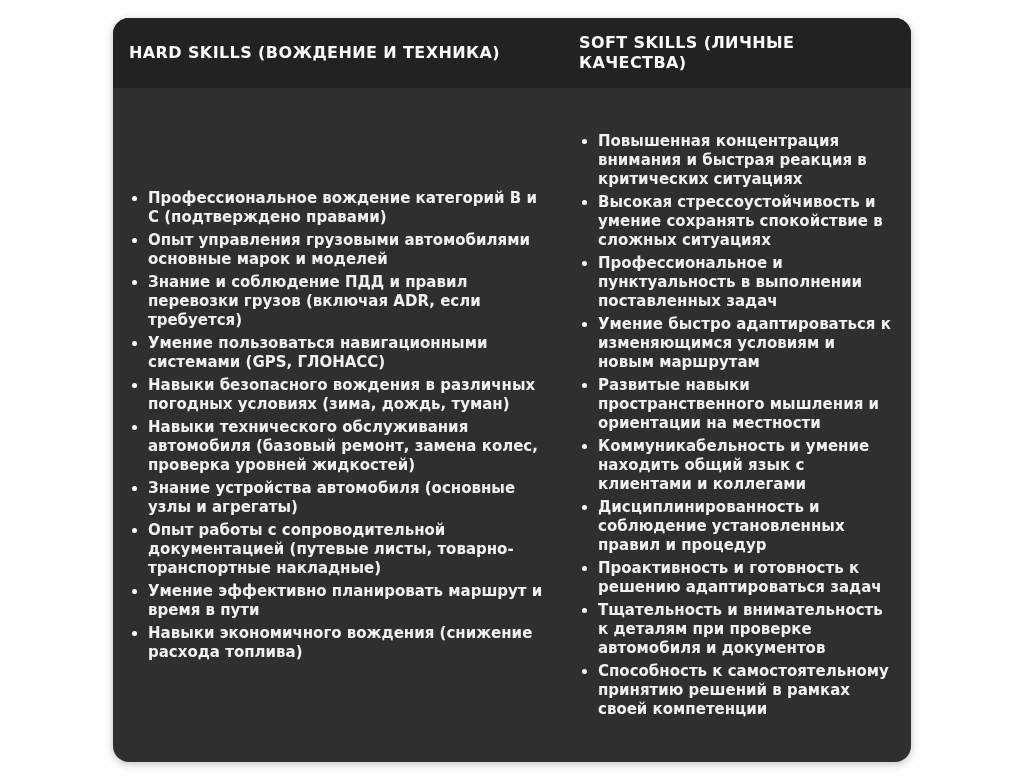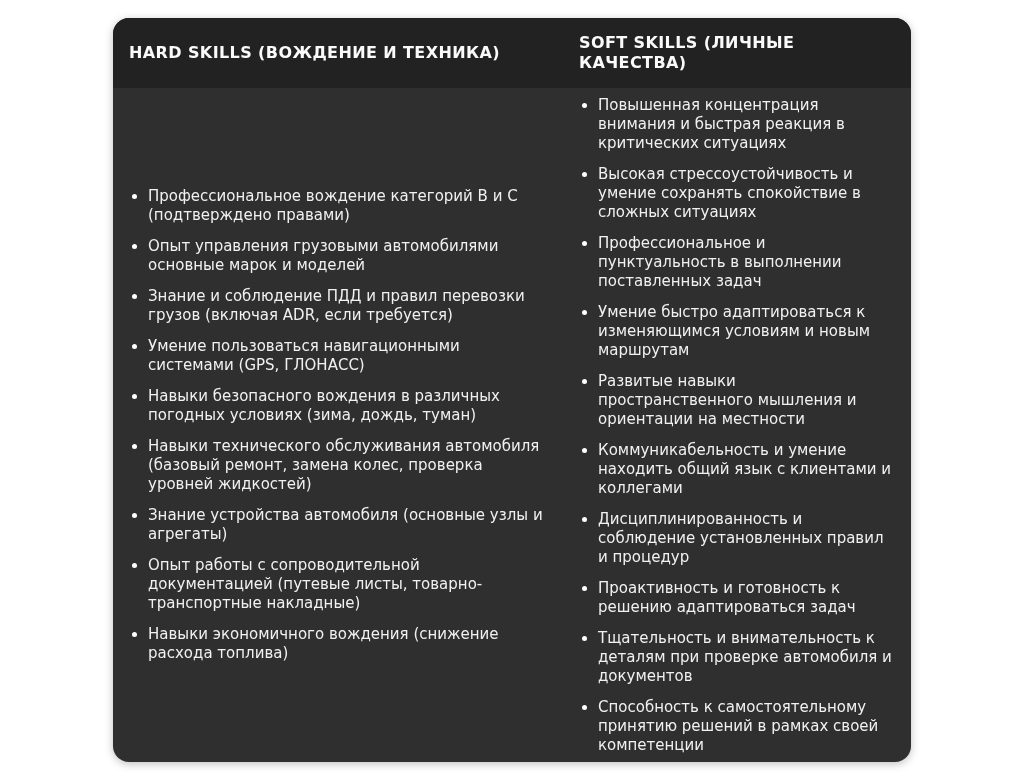--- a/index.html
+++ b/index.html
@@ -52,21 +52,22 @@
   ul.skill-list {
     margin: 0;
     padding: 0;
     list-style: none;
     font-size: 15px;
     line-height: 19px;
   }
   ul.skill-list li {
     position: relative;
     padding-left: 19px;
-    margin: 12px 0;
+    margin: 4px 0;
+    font-weight: bold;
   }
   ul.skill-list li::before {
     content: "";
     position: absolute;
     left: 3px;
     top: 7px;
     width: 5px;
     height: 5px;
     border-radius: 50%;
     background: #ffffff;
@@ -88,20 +89,21 @@
     <div class="cell col-left bcell">
       <ul class="skill-list">
           <li>Профессиональное вождение категорий B и C (подтверждено правами)</li>
           <li>Опыт управления грузовыми автомобилями основные марок и моделей</li>
           <li>Знание и соблюдение ПДД и правил перевозки грузов (включая ADR, если требуется)</li>
           <li>Умение пользоваться навигационными системами (GPS, ГЛОНАСС)</li>
           <li>Навыки безопасного вождения в различных погодных условиях (зима, дождь, туман)</li>
           <li>Навыки технического обслуживания автомобиля (базовый ремонт, замена колес, проверка уровней жидкостей)</li>
           <li>Знание устройства автомобиля (основные узлы и агрегаты)</li>
           <li>Опыт работы с сопроводительной документацией (путевые листы, товарно-транспортные накладные)</li>
+          <li>Умение эффективно планировать маршрут и время в пути</li>
           <li>Навыки экономичного вождения (снижение расхода топлива)</li>
         </ul>
     </div>
     <div class="cell col-right bcell">
       <ul class="skill-list">
           <li>Повышенная концентрация внимания и быстрая реакция в критических ситуациях</li>
           <li>Высокая стрессоустойчивость и умение сохранять спокойствие в сложных ситуациях</li>
           <li>Профессиональное и пунктуальность в выполнении поставленных задач</li>
           <li>Умение быстро адаптироваться к изменяющимся условиям и новым маршрутам</li>
           <li>Развитые навыки пространственного мышления и ориентации на местности</li>

